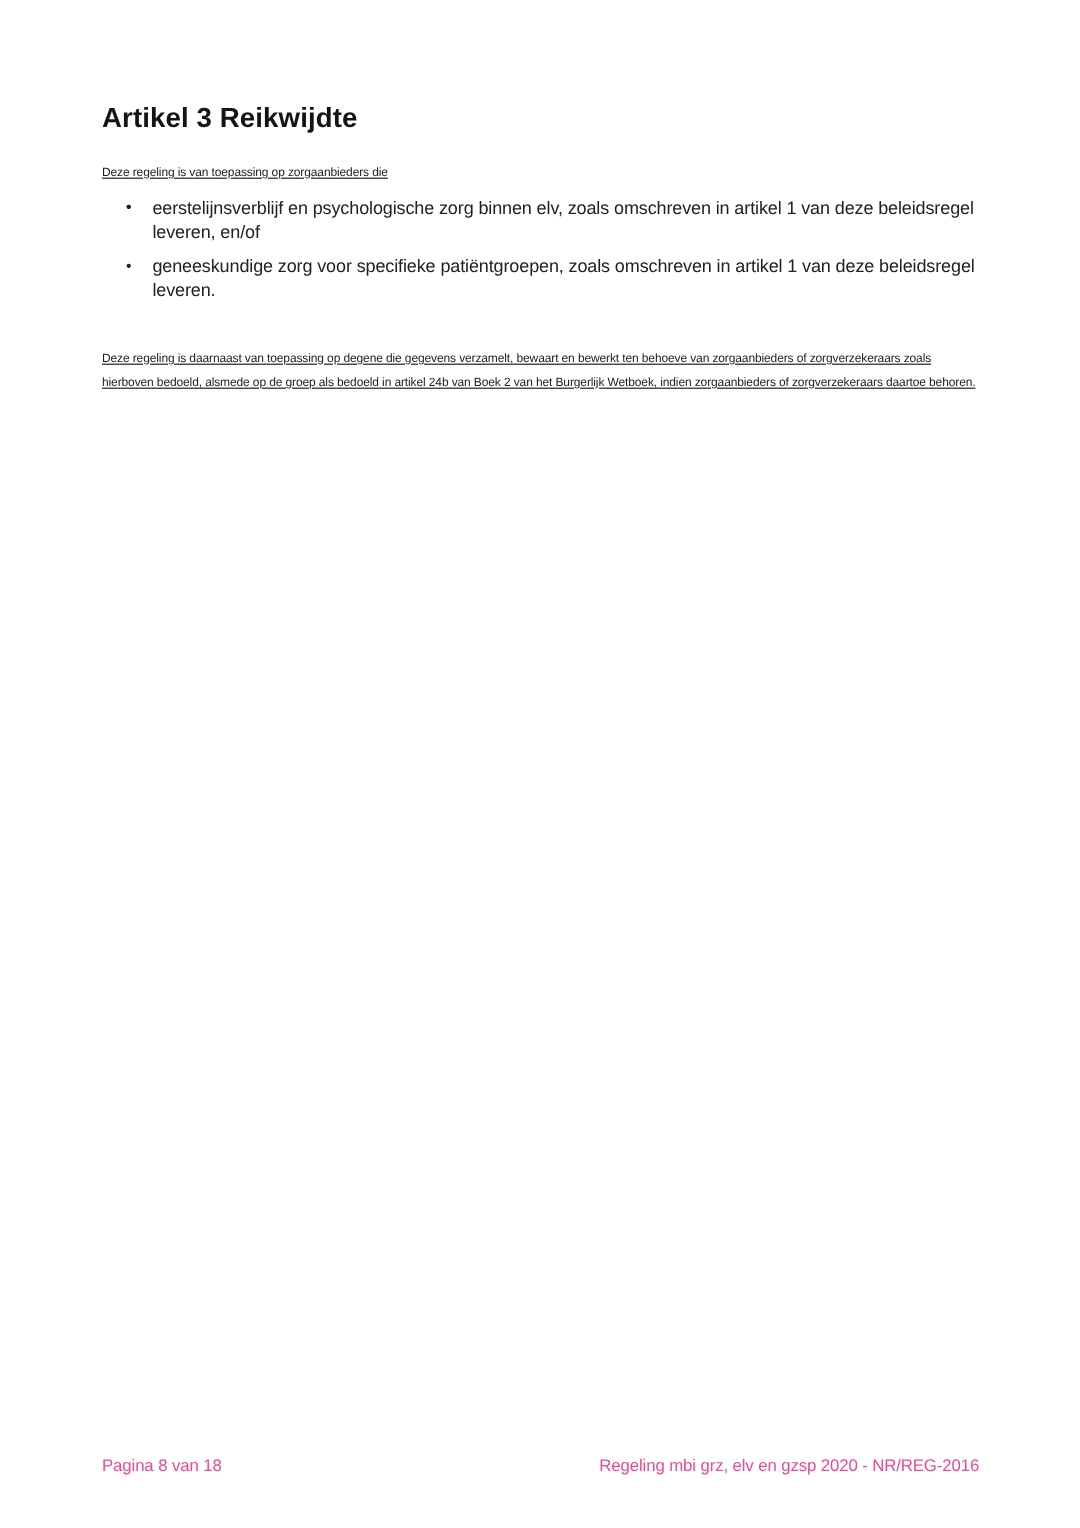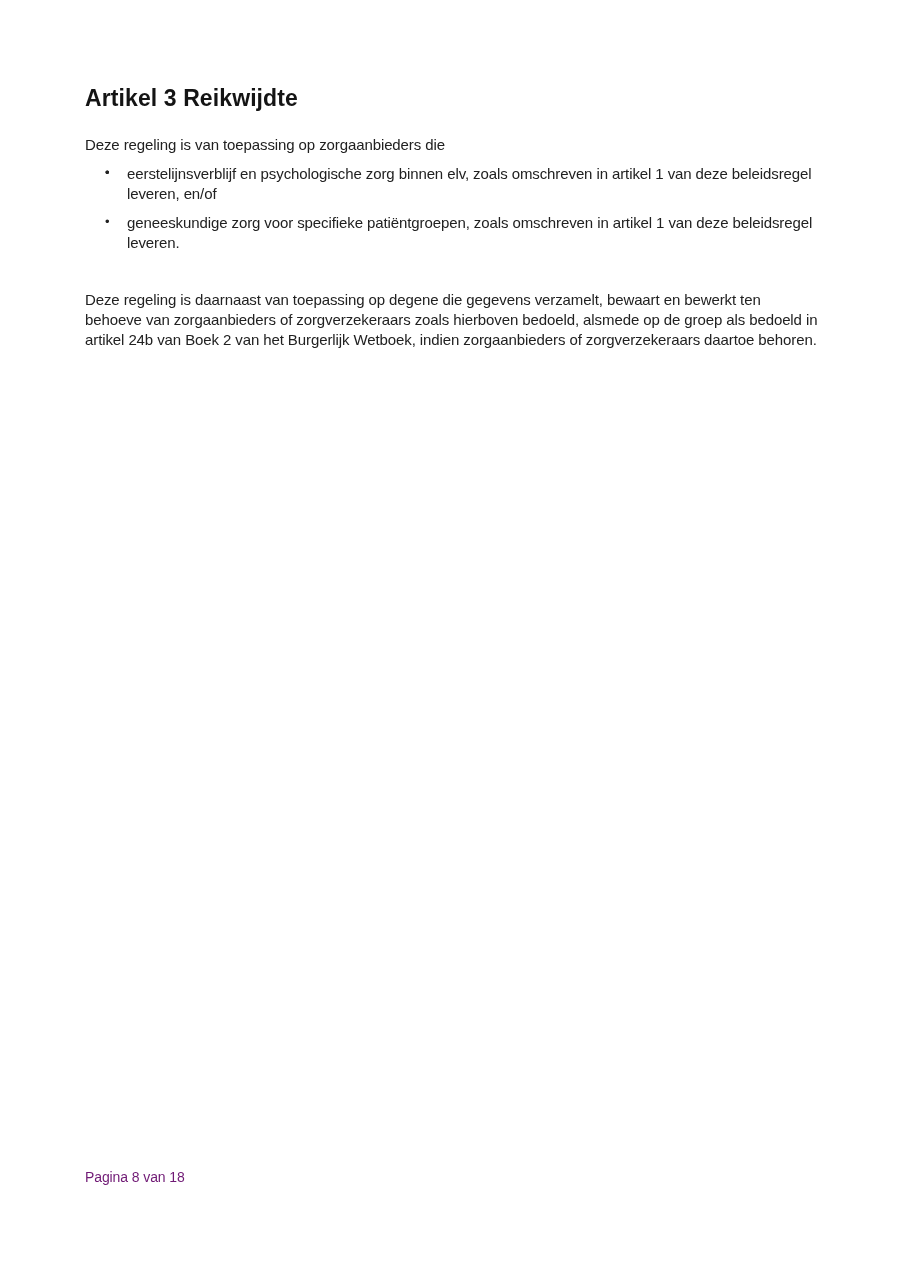--- a/index.html
+++ b/index.html
@@ -26,24 +26,25 @@
   .doc-title {
     margin: 84px 0 0 0;
     font-size: 23px;
     line-height: 28px;
     font-weight: 700;
     color: #141414;
     letter-spacing: 0.1px;
   }
   .para {
     margin: 0;
-    font-size: 15px;
+    font-size: 10px;
     line-height: 20px;
     letter-spacing: -0.1px;
     color: #212121;
+    text-decoration: underline;
   }
   .intro-para {
     margin-top: 23px;
   }
   .bullet-list {
     list-style: none;
     margin: 8px 0 0 0;
     padding: 0;
   }
   .bullet-list li {
@@ -64,27 +65,27 @@
   .para-voorts {
     margin-top: 56px;
   }
   .para-daarnaast {
     margin-top: 37px;
   }
   .footer {
     position: absolute;
     left: 85px;
     right: 84px;
-    top: 1168px;
+    top: 1212px;
     display: flex;
     justify-content: space-between;
     font-size: 14px;
     line-height: 18px;
     letter-spacing: -0.1px;
-    color: #701a75;
+    color: #ec4899;
   }
 </style>
 </head>
 <body>
 
 <div class="page">
   <div class="content">
 
     <h1 class="doc-title">Artikel 3 Reikwijdte</h1>
 
@@ -104,14 +105,15 @@
       </li>
     </ul>
 
 
     <p class="para para-daarnaast">Deze regeling is daarnaast van toepassing op degene die gegevens verzamelt, bewaart en bewerkt ten behoeve van zorgaanbieders of zorgverzekeraars zoals hierboven bedoeld, alsmede op de groep als bedoeld in artikel 24b van Boek 2 van het Burgerlijk Wetboek, indien zorgaanbieders of zorgverzekeraars daartoe behoren.</p>
 
   </div>
 
   <div class="footer">
     <span>Pagina 8 van 18</span>
+    <span>Regeling mbi grz, elv en gzsp 2020 - NR/REG-2016</span>
   </div>
 </div>
 
 </body></html>

